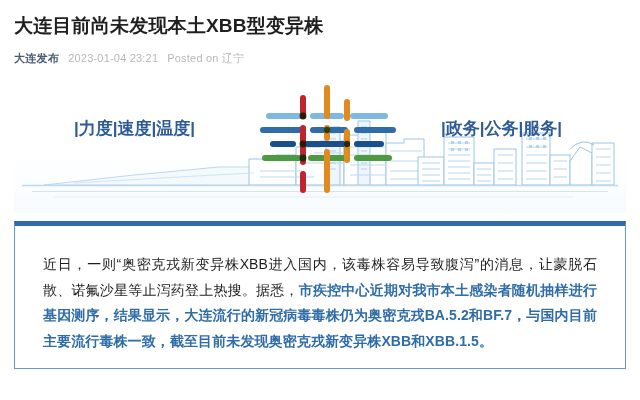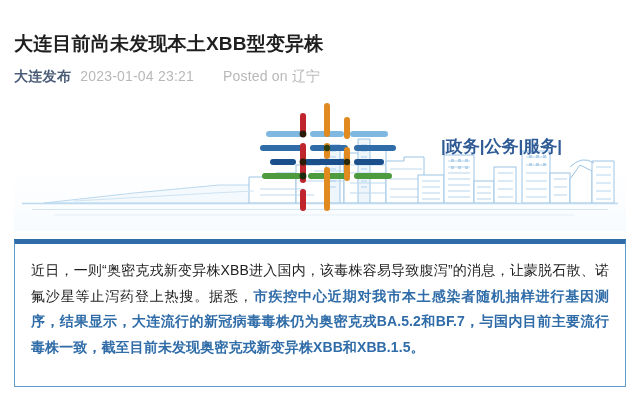--- a/index.html
+++ b/index.html
@@ -17,49 +17,48 @@
     position: relative;
     width: 640px;
     height: 400px;
     box-sizing: border-box;
     padding: 0 14px;
   }
 
   
   .article-title {
     margin: 0;
-    padding: 31px 0 0 0;
+    padding: 13px 0 0 0;
     font-size: 19px;
     line-height: 26px;
     font-weight: 700;
     color: #1f1f1f;
     letter-spacing: .2px;
   }
   .byline {
     margin-top: 11px;
     display: flex;
     align-items: baseline;
     gap: 9px;
-    font-size: 14px;
+    font-size: 11px;
     line-height: 16px;
     white-space: nowrap;
   }
   .byline-source {
     color: #4a5c77;
     font-weight: 700;
     letter-spacing: .3px;
   }
   .byline-date {
     color: #b8b8b8;
     letter-spacing: .2px;
   }
   .byline-posted {
     color: #b8b8b8;
     letter-spacing: .2px;
-    margin-left: 20px;
   }
 
   
   .banner {
     position: relative;
     margin-top: 9px;
     height: 138px;
     background: linear-gradient(180deg, #ffffff 0%, #ffffff 46%, #fdfeff 70%, #f7fbfe 100%);
     overflow: hidden;
   }
@@ -87,21 +86,21 @@
     position: relative;
     margin-top: 8px;
     border: 1px solid #5f9bd1;
     border-top: 5px solid #2f6ca8;
     background: #ffffff;
     box-sizing: border-box;
     height: 148px;
     padding: 14px 16px 0 16px;
   }
   .content-text {
-    margin: 0;
+    margin: 12px;
     font-size: 14px;
     line-height: 25.5px;
     color: #1d1d1d;
     text-align: justify;
     text-justify: inter-ideograph;
     letter-spacing: .1px;
   }
   .content-text .hl {
     color: #2f6ca8;
     font-weight: 700;
@@ -213,20 +212,21 @@
       </g>
       <g>
         <circle cx="289" cy="41" r="3.4" fill="#2b1a08"></circle>
         <circle cx="289" cy="69" r="3.4" fill="#2b1a08"></circle>
         <circle cx="289" cy="83" r="3.4" fill="#1a2b10"></circle>
         <circle cx="313" cy="55" r="3.2" fill="#2e4010"></circle>
         <circle cx="333" cy="69" r="3.2" fill="#2b2a08"></circle>
       </g>
     </svg>
 
+    <div class="slogan slogan-left">|力度|速度|温度|</div>
     <div class="slogan slogan-right">|政务|公务|服务|</div>
   </div>
 
   <div class="content-box">
     <p class="content-text">
       <span>近日，一则“奥密克戎新变异株XBB进入国内，该毒株容易导致腹泻”的消息，让蒙脱石散、诺氟沙星等止泻药登上热搜。据悉，</span><span class="hl">市疾控中心近期对我市本土感染者随机抽样进行基因测序，结果显示，大连流行的新冠病毒毒株仍为奥密克戎BA.5.2和BF.7，与国内目前主要流行毒株一致，截至目前未发现奥密克戎新变异株XBB和XBB.1.5。</span>
     </p>
   </div>
 
 </div>

